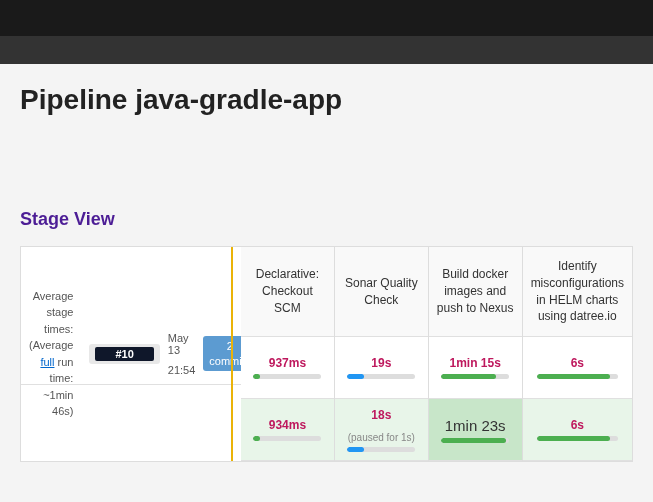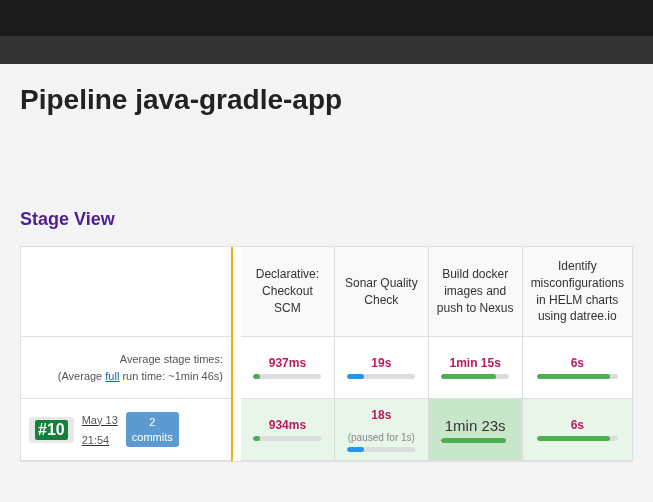--- a/index.html
+++ b/index.html
@@ -38,21 +38,22 @@
       display: flex;
       flex-direction: row;
       border: 1px solid #ddd;
       background: #fff;
       overflow: hidden;
     }
     .left-col {
       width: 210px;
       min-width: 210px;
       display: flex;
-      flex-direction: column;
+      flex-direction: row;
+      align-items: center;
     }
     .left-header {
       height: 90px;
       background: #fff;
       border-bottom: 1px solid #e0e0e0;
     }
     .left-avg-row {
       padding: 8px 8px 8px 8px;
       font-size: 11px;
       color: #555;
@@ -86,25 +87,25 @@
       padding: 3px 6px;
       font-size: 11px;
       font-weight: bold;
       color: #333;
       white-space: nowrap;
       display: flex;
       align-items: center;
       gap: 3px;
     }
     .build-badge .build-num {
-      background: #15803d;
+      background: #0f172a;
       color: #fff;
       border-radius: 2px;
-      padding: 1px 3px;
-      font-size: 16px;
+      padding: 1px 20px;
+      font-size: 11px;
     }
     .commits-badge {
       background: #5c9bd1;
       color: #fff;
       border-radius: 3px;
       padding: 3px 6px;
       font-size: 11px;
       text-align: center;
       line-height: 1.3;
     }
@@ -210,21 +211,21 @@
       <div class="left-avg-row">
         <span>
           <span>Average stage times:</span><br>
           <span>(Average</span> <u>full</u> <span>run time: ~1min 46s)</span>
         </span>
       </div>
       <div class="build-row">
         <div class="build-badge">
           <span class="build-num">#10</span>
         </div>
-        <div style="display:flex;flex-direction:column;gap:8px;text-decoration:underline;">
+        <div style="display:flex;flex-direction:column;gap:8px;">
           <div class="build-info">May 13</div>
           <div class="build-info">21:54</div>
         </div>
         <div class="commits-badge">
           <div>2</div>
           <div>commits</div>
         </div>
       </div>
     </div>
 

